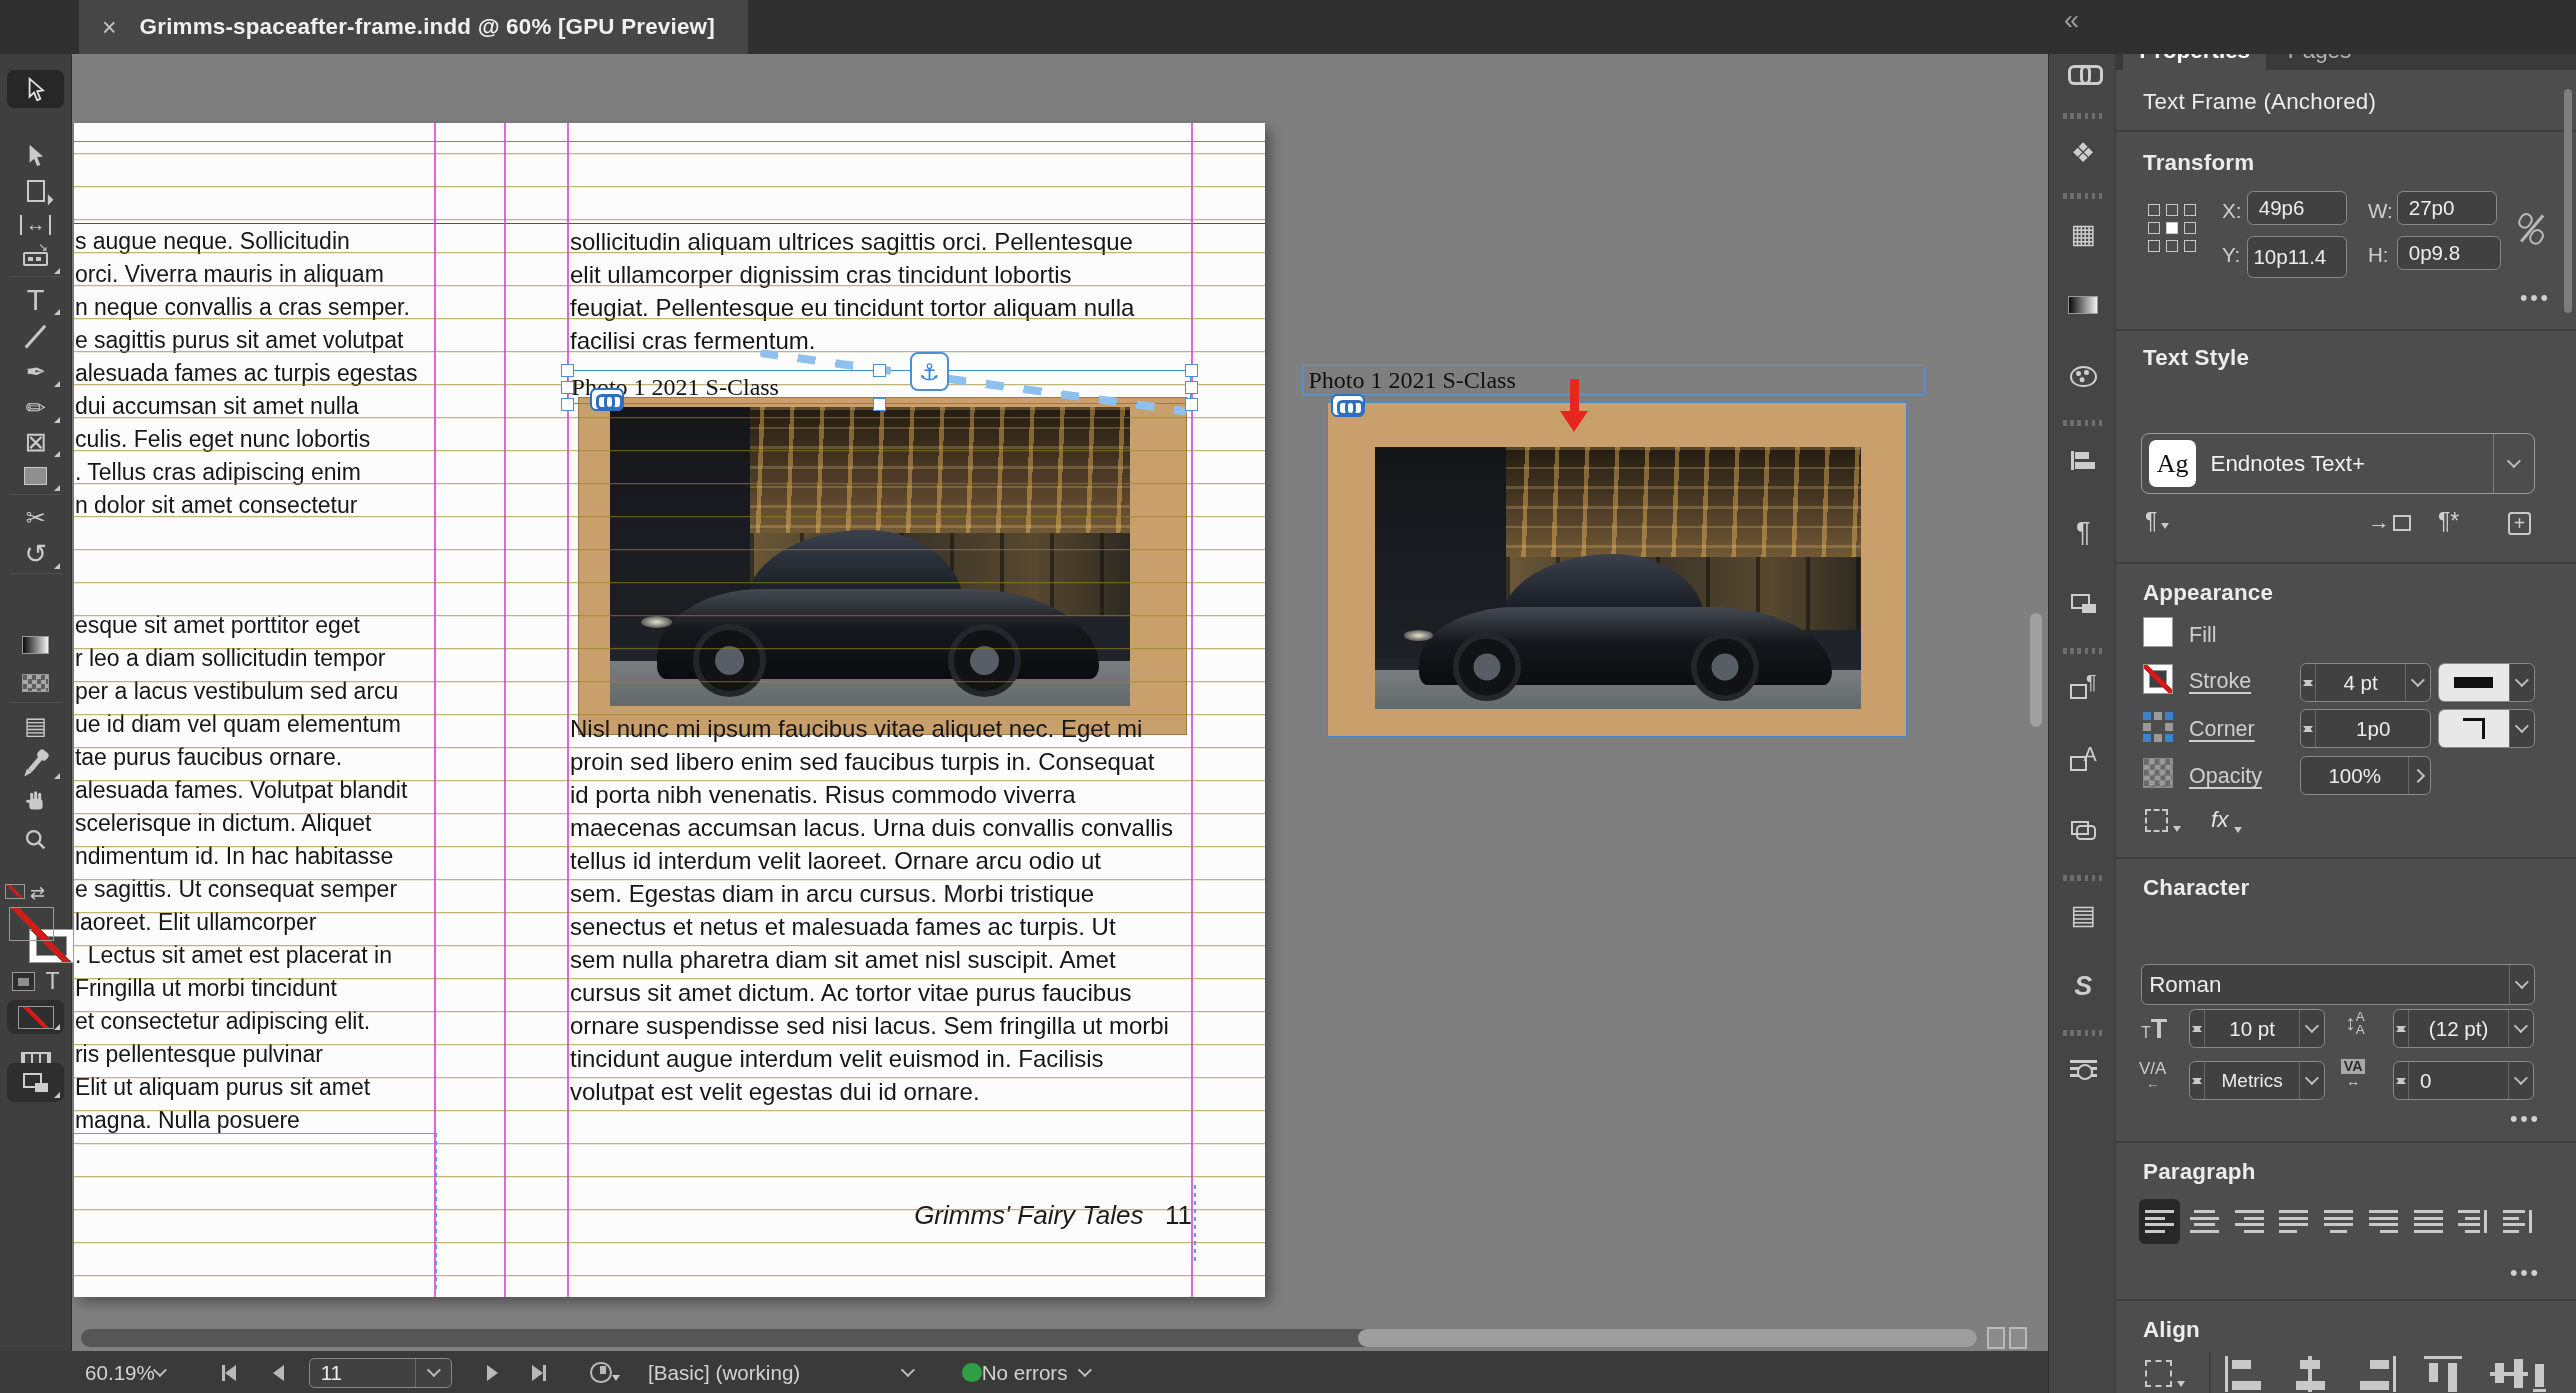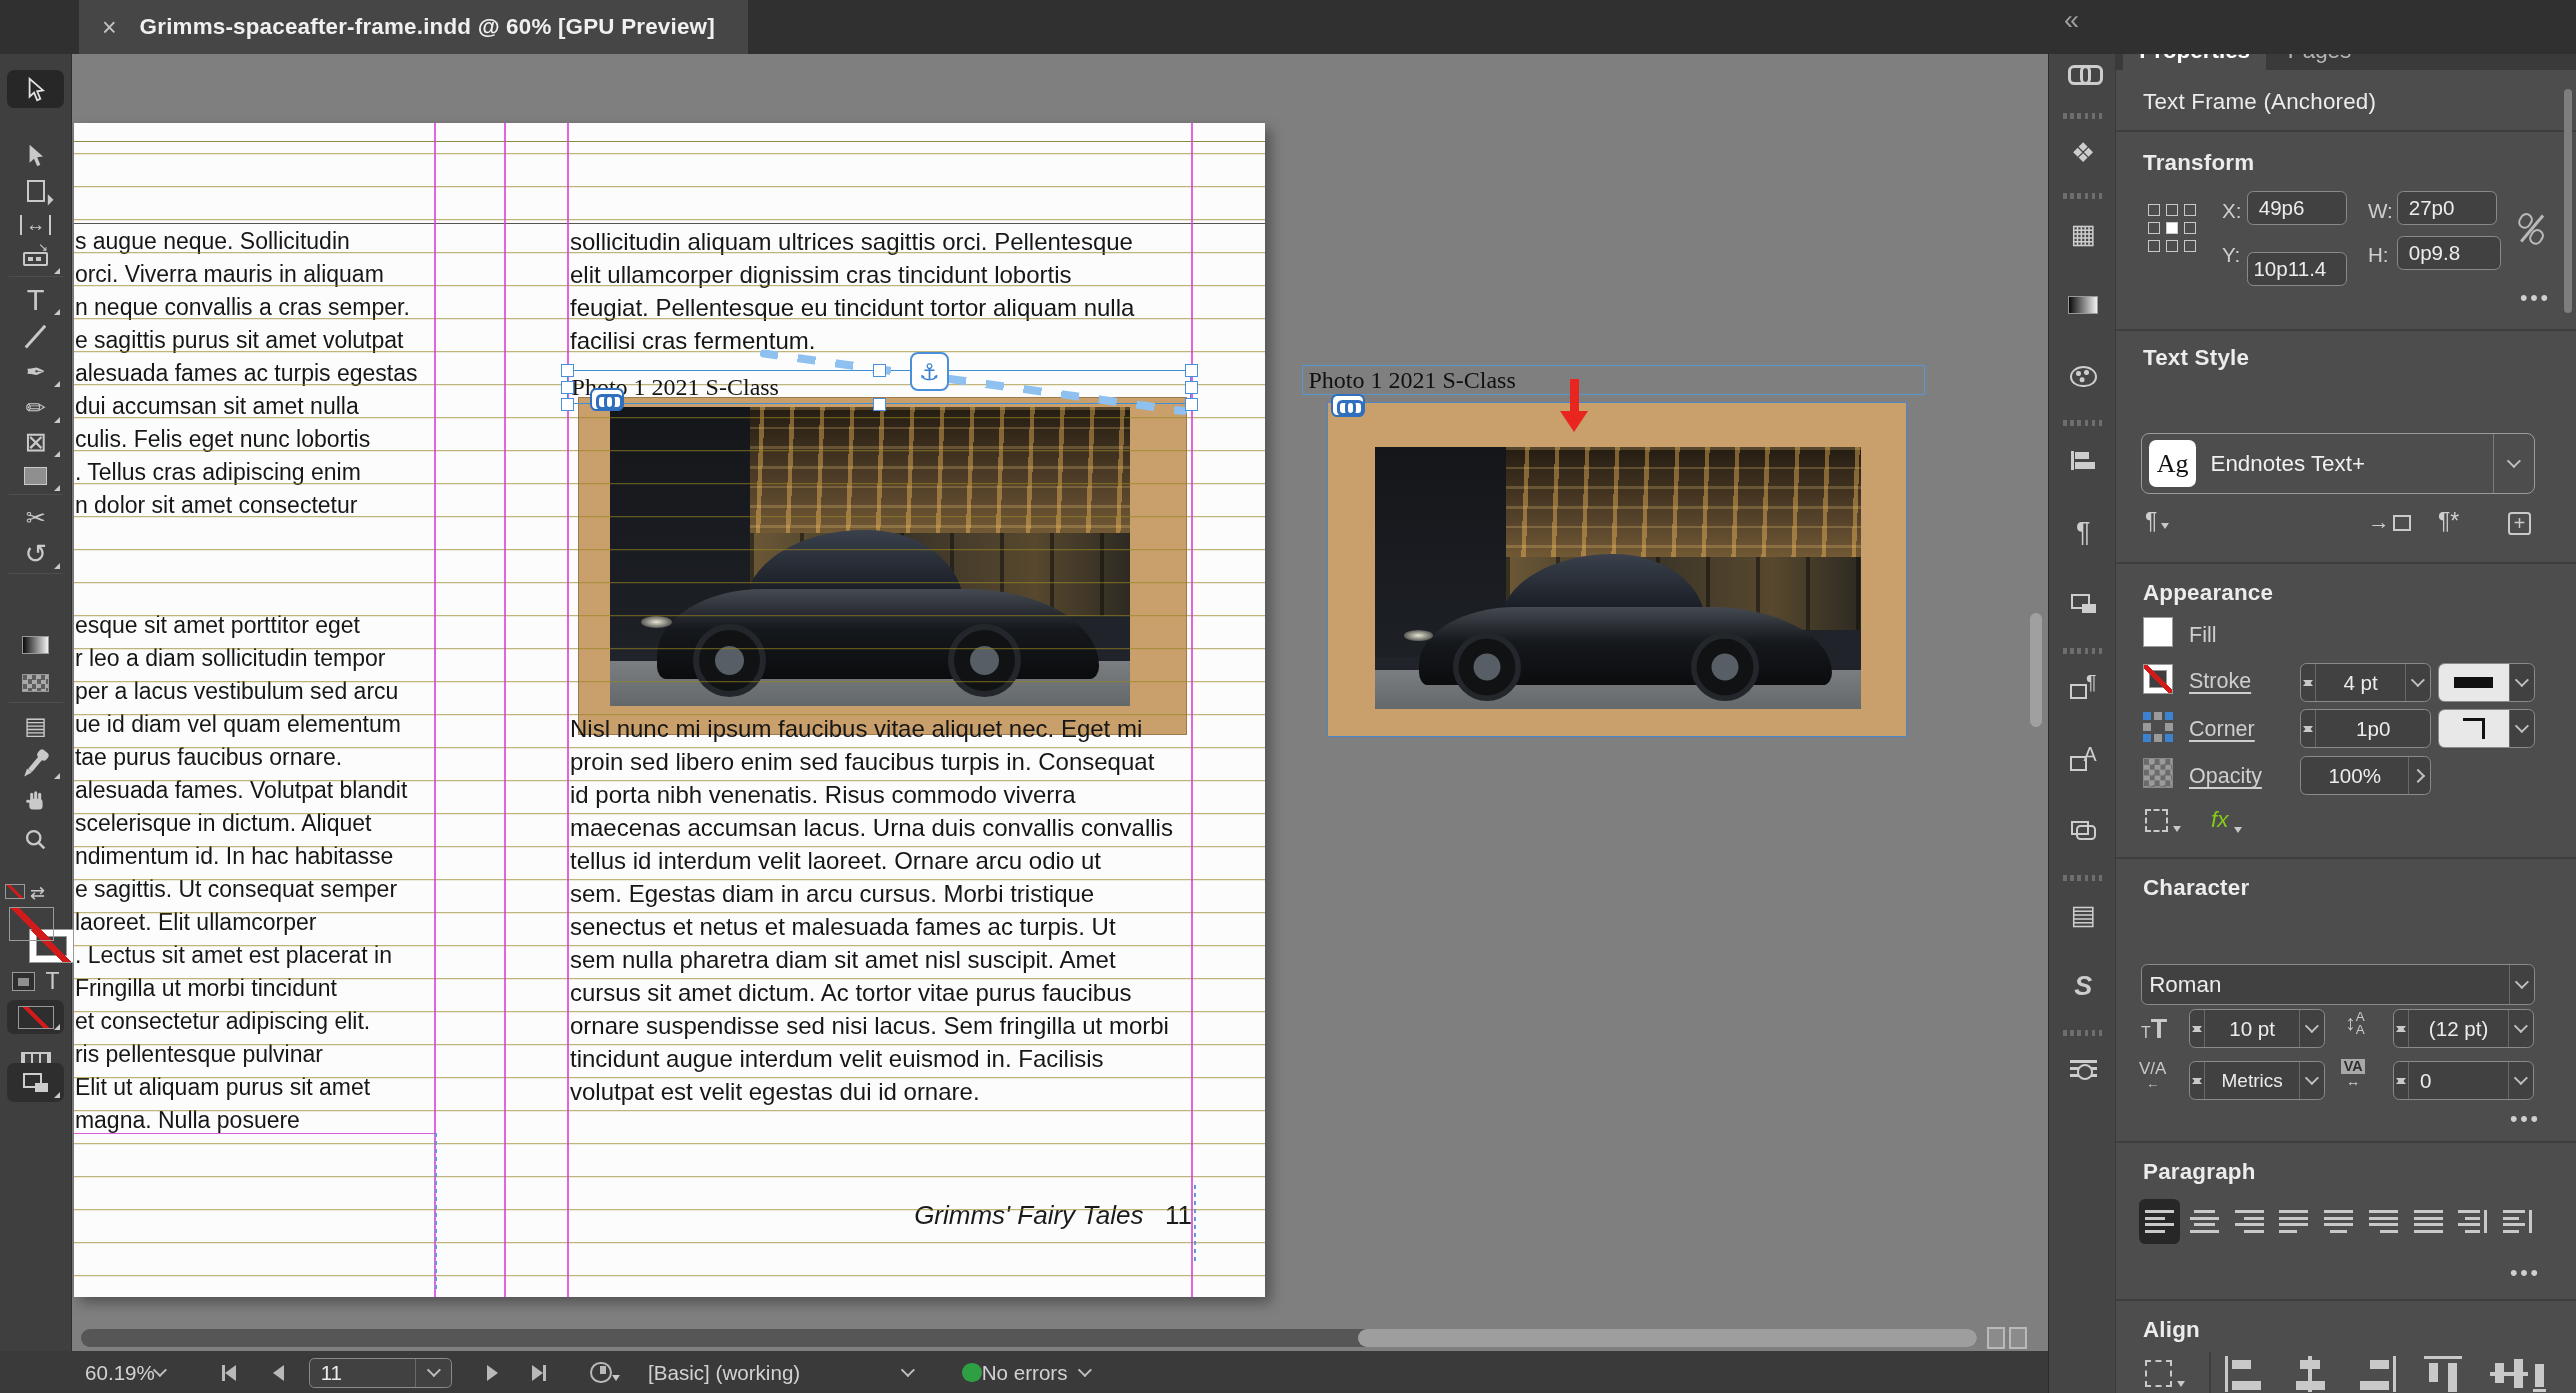--- a/index.html
+++ b/index.html
@@ -518,21 +518,21 @@
       <i></i>
       <i></i>
       <i></i>
       <i></i>
   </div>
   <div class="plabel" style="left:106px;top:199px">X:</div>
   <div class="fld" style="left:131px;top:191px;width:100px;height:34px">49p6</div>
   <div class="plabel" style="left:252px;top:199px">W:</div>
   <div class="fld" style="left:281px;top:191px;width:100px;height:34px">27p0</div>
   <div class="plabel" style="left:106px;top:243px">Y:</div>
-  <div class="fld" style="left:131px;top:252px;width:100px;height:34px;padding-left:5.4px">10p11.4</div>
+  <div class="fld" style="left:131px;top:236px;width:100px;height:42px;padding-left:5.4px">10p11.4</div>
   <div class="plabel" style="left:252px;top:243px">H:</div>
   <div class="fld" style="left:281px;top:236px;width:104px;height:34px">0p9.8</div>
   <div style="position:absolute;left:401px;top:213px;width:30px;height:36px">
     <i style="left:1.8px;top:0;width:13.4px;height:16px;border:2.7px solid #b9b9b9;border-radius:6.3px;transform:rotate(32deg)"></i>
     <i style="left:12.5px;top:16px;width:13.4px;height:16px;border:2.7px solid #b9b9b9;border-radius:6.3px;transform:rotate(32deg)"></i>
     <i style="left:-1.8px;top:14.3px;width:34px;height:2.7px;background:#b9b9b9;transform:rotate(-50deg)"></i>
   </div>
   <div class="more" style="left:404px;top:286px">•••</div>
   <div class="pdiv" style="top:329px"></div>
 
@@ -610,21 +610,21 @@
   <div class="grp" style="left:184px;top:756px;width:131px;height:39px">
     <span class="cell" style="flex:1">100%</span>
     <span class="cell">
         <span class="cv" style="transform:rotate(-45deg);margin:0 0 0 -3.6px"></span>
       </span>
   </div>
   <div style="position:absolute;left:29px;top:809px;display:flex;align-items:flex-end;gap:5.4px">
       <span class="dash-sq"></span>
       <span class="tri-dn"></span>
     </div>
-  <div style="position:absolute;left:95px;top:807px;display:flex;align-items:flex-end;gap:5.4px;color:#84cc16;font-size:22.4px;font-style:italic">
+  <div style="position:absolute;left:95px;top:807px;display:flex;align-items:flex-end;gap:5.4px;color:#e5e5e5;font-size:22.4px;font-style:italic">
       <span>fx</span>
       <span class="tri-dn"></span>
     </div>
   <div class="pdiv" style="top:857px"></div>
 
   <div class="phdr" style="top:875px">Character</div>
   <div class="grp" style="left:25px;top:964px;width:394px;height:41px">
     <span class="cell" style="flex:1;justify-content:flex-start;font-size:22.4px">Roman</span>
     <span class="cell">
         <span class="cv"></span>

